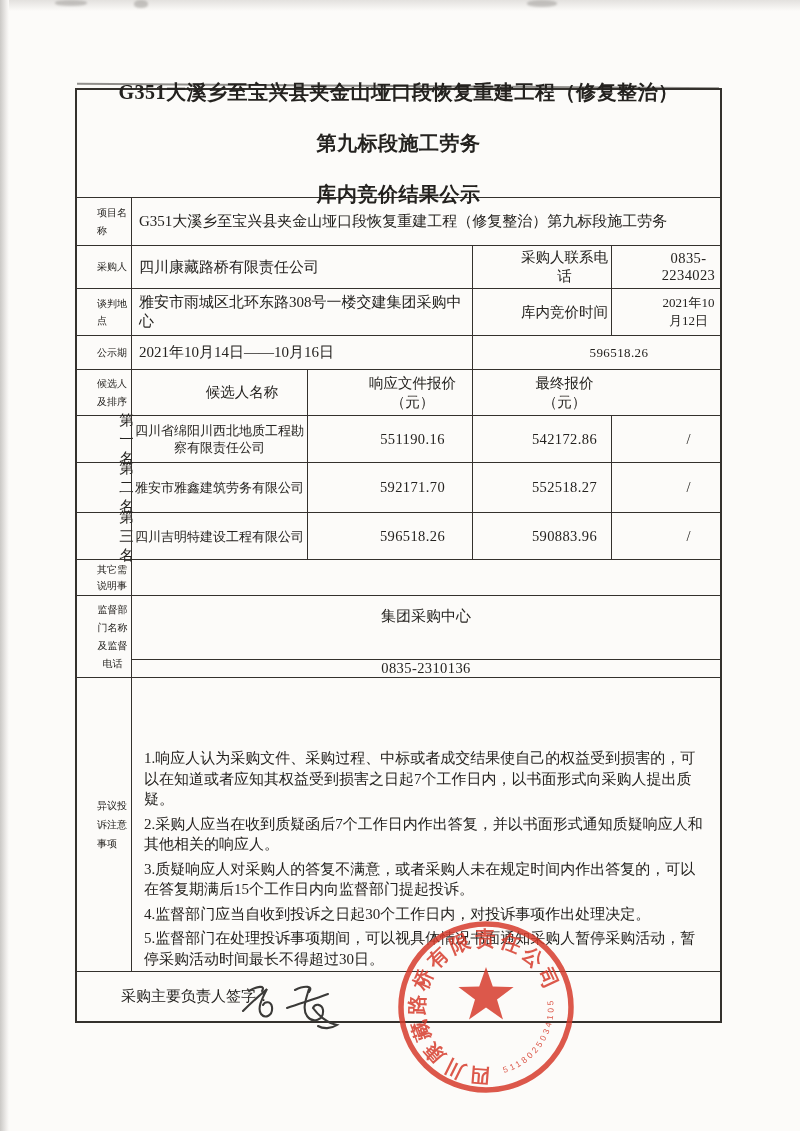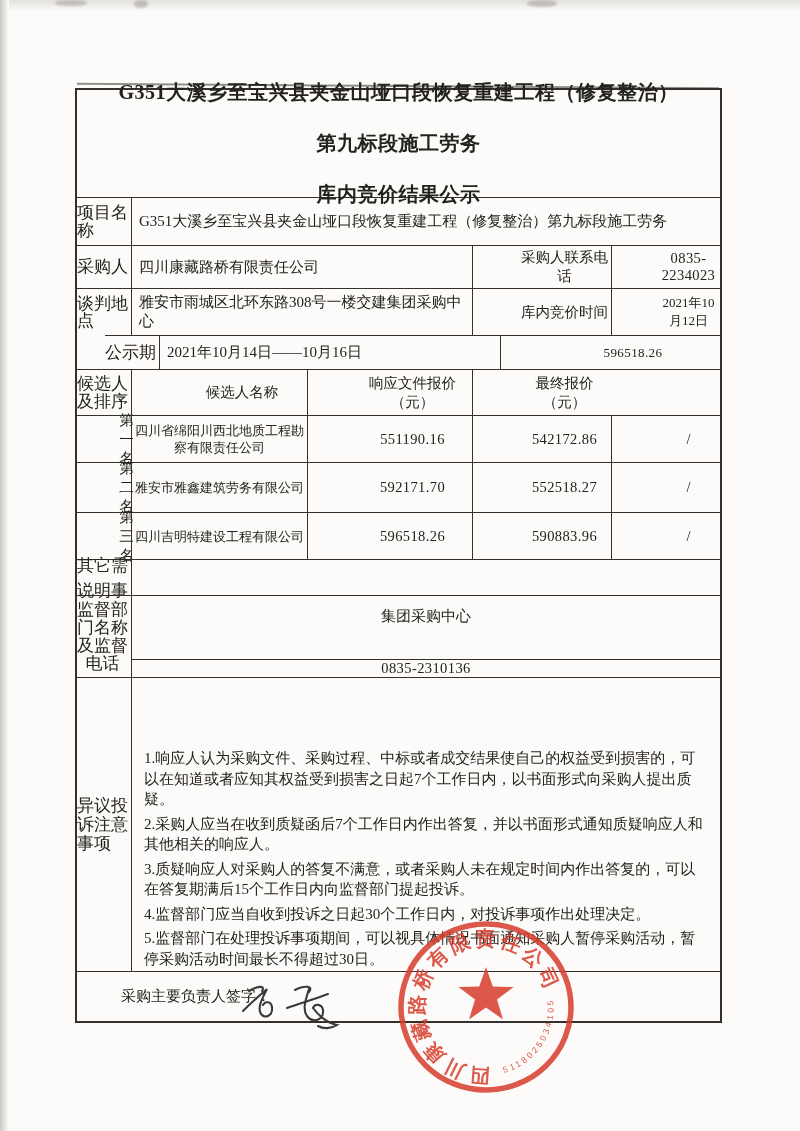--- a/index.html
+++ b/index.html
@@ -25,21 +25,21 @@
   .cell{box-sizing:border-box;display:flex;align-items:center;min-width:0;gap:22px;}
   .cell + .cell{border-left:1.5px solid #34312d;}
   .w-label{width:54px;flex:none;}
   .w1{width:176px;flex:none;}
   .w2{width:165px;flex:none;}
   .w12{width:341px;flex:none;}
   .w3{width:139px;flex:none;}
   .wflex{flex:1 1 auto;}
   .c{justify-content:center;text-align:center;padding-left:45px;}
   .l{justify-content:flex-start;text-align:left;padding-left:7px;}
-  .label-cell{padding:1px 3px 1px 0;font-size:17px;line-height:17.5px;white-space:pre-line;font-family:Liberation Serif, serif;}
+  .label-cell{padding:1px 3px 1px 20px;font-size:10px;line-height:17.5px;white-space:pre-line;font-family:Liberation Serif, serif;}
   .val{font-size:14.5px;}
   .body-txt{font-size:15px;}
   .num{font-size:14.5px;letter-spacing:.4px;}
 
   .title-block{height:107px;display:flex;flex-direction:column;justify-content:center;
     align-items:center;font-weight:bold;font-size:20px;line-height:29px;letter-spacing:.5px;}
 
   .cand-name{font-size:13px;line-height:17px;padding:2px;}
   .sup-right{display:flex;flex-direction:column;}
   .sup-sub{display:flex;align-items:center;justify-content:center;box-sizing:border-box;}
@@ -87,21 +87,21 @@
   </div>
 
   <div class="row" style="height:47px;">
     <div class="cell w-label label-cell">谈判地
 点</div>
     <div class="cell w12 l body-txt">雅安市雨城区北环东路308号一楼交建集团采购中心</div>
     <div class="cell w3 c val">库内竞价时间</div>
     <div class="cell wflex c val" style="font-size:13px;">2021年10月12日</div>
   </div>
 
-  <div class="row" style="height:34px;margin-left:28px;">
+  <div class="row" style="height:34px;">
     <div class="cell w-label label-cell">公示期</div>
     <div class="cell w12 l body-txt">2021年10月14日——10月16日</div>
     <div class="cell wflex c num" style="font-size:13px;">596518.26</div>
   </div>
 
   <div class="row" style="height:46px;">
     <div class="cell w-label label-cell">候选人
 及排序</div>
     <div class="cell w1 c val">候选人名称</div>
     <div class="cell w2 c val">响应文件报价（元）</div>
@@ -126,21 +126,21 @@
 
   <div class="row" style="height:47px;">
     <div class="cell w-label c val">第三名</div>
     <div class="cell w1 c cand-name">四川吉明特建设工程有限公司</div>
     <div class="cell w2 c num">596518.26</div>
     <div class="cell w3 c num">590883.96</div>
     <div class="cell wflex c val">/</div>
   </div>
 
   <div class="row" style="height:36px;">
-    <div class="cell w-label label-cell" style="line-height:25px;">其它需
+    <div class="cell w-label label-cell" style="line-height:16px;">其它需
 说明事</div>
     <div class="cell wflex l body-txt"></div>
   </div>
 
   <div class="row" style="height:82px;">
     <div class="cell w-label label-cell c" style="line-height:18px;">监督部
 门名称
 及监督
 电话</div>
     <div class="cell wflex sup-right" style="padding:0;align-items:stretch;">

